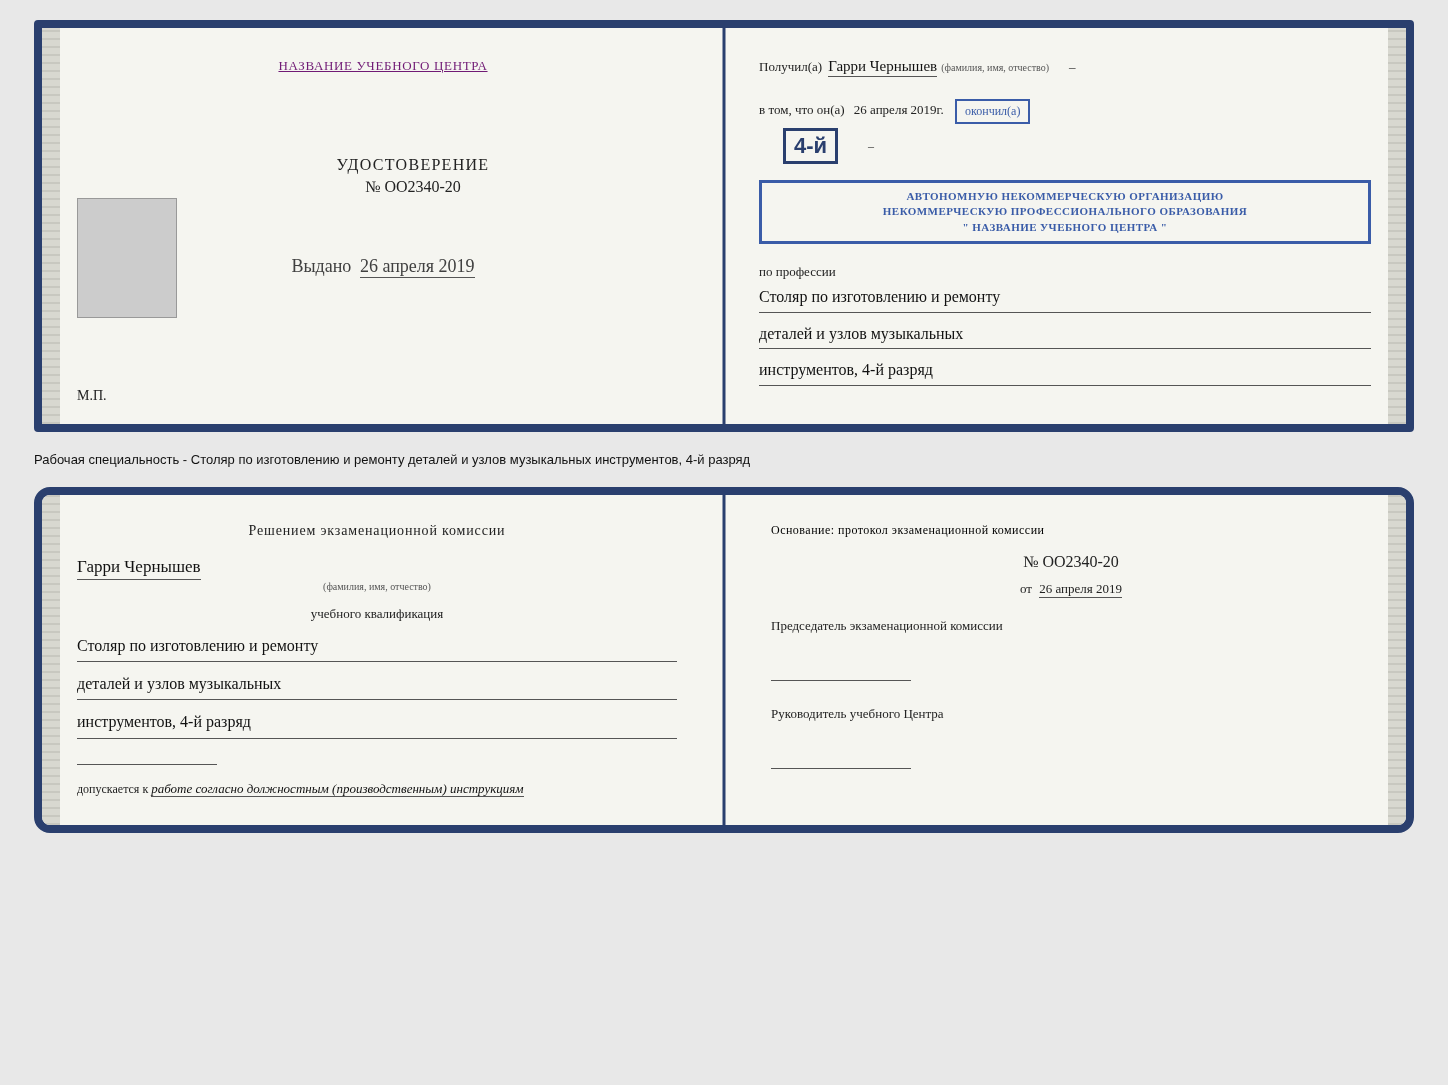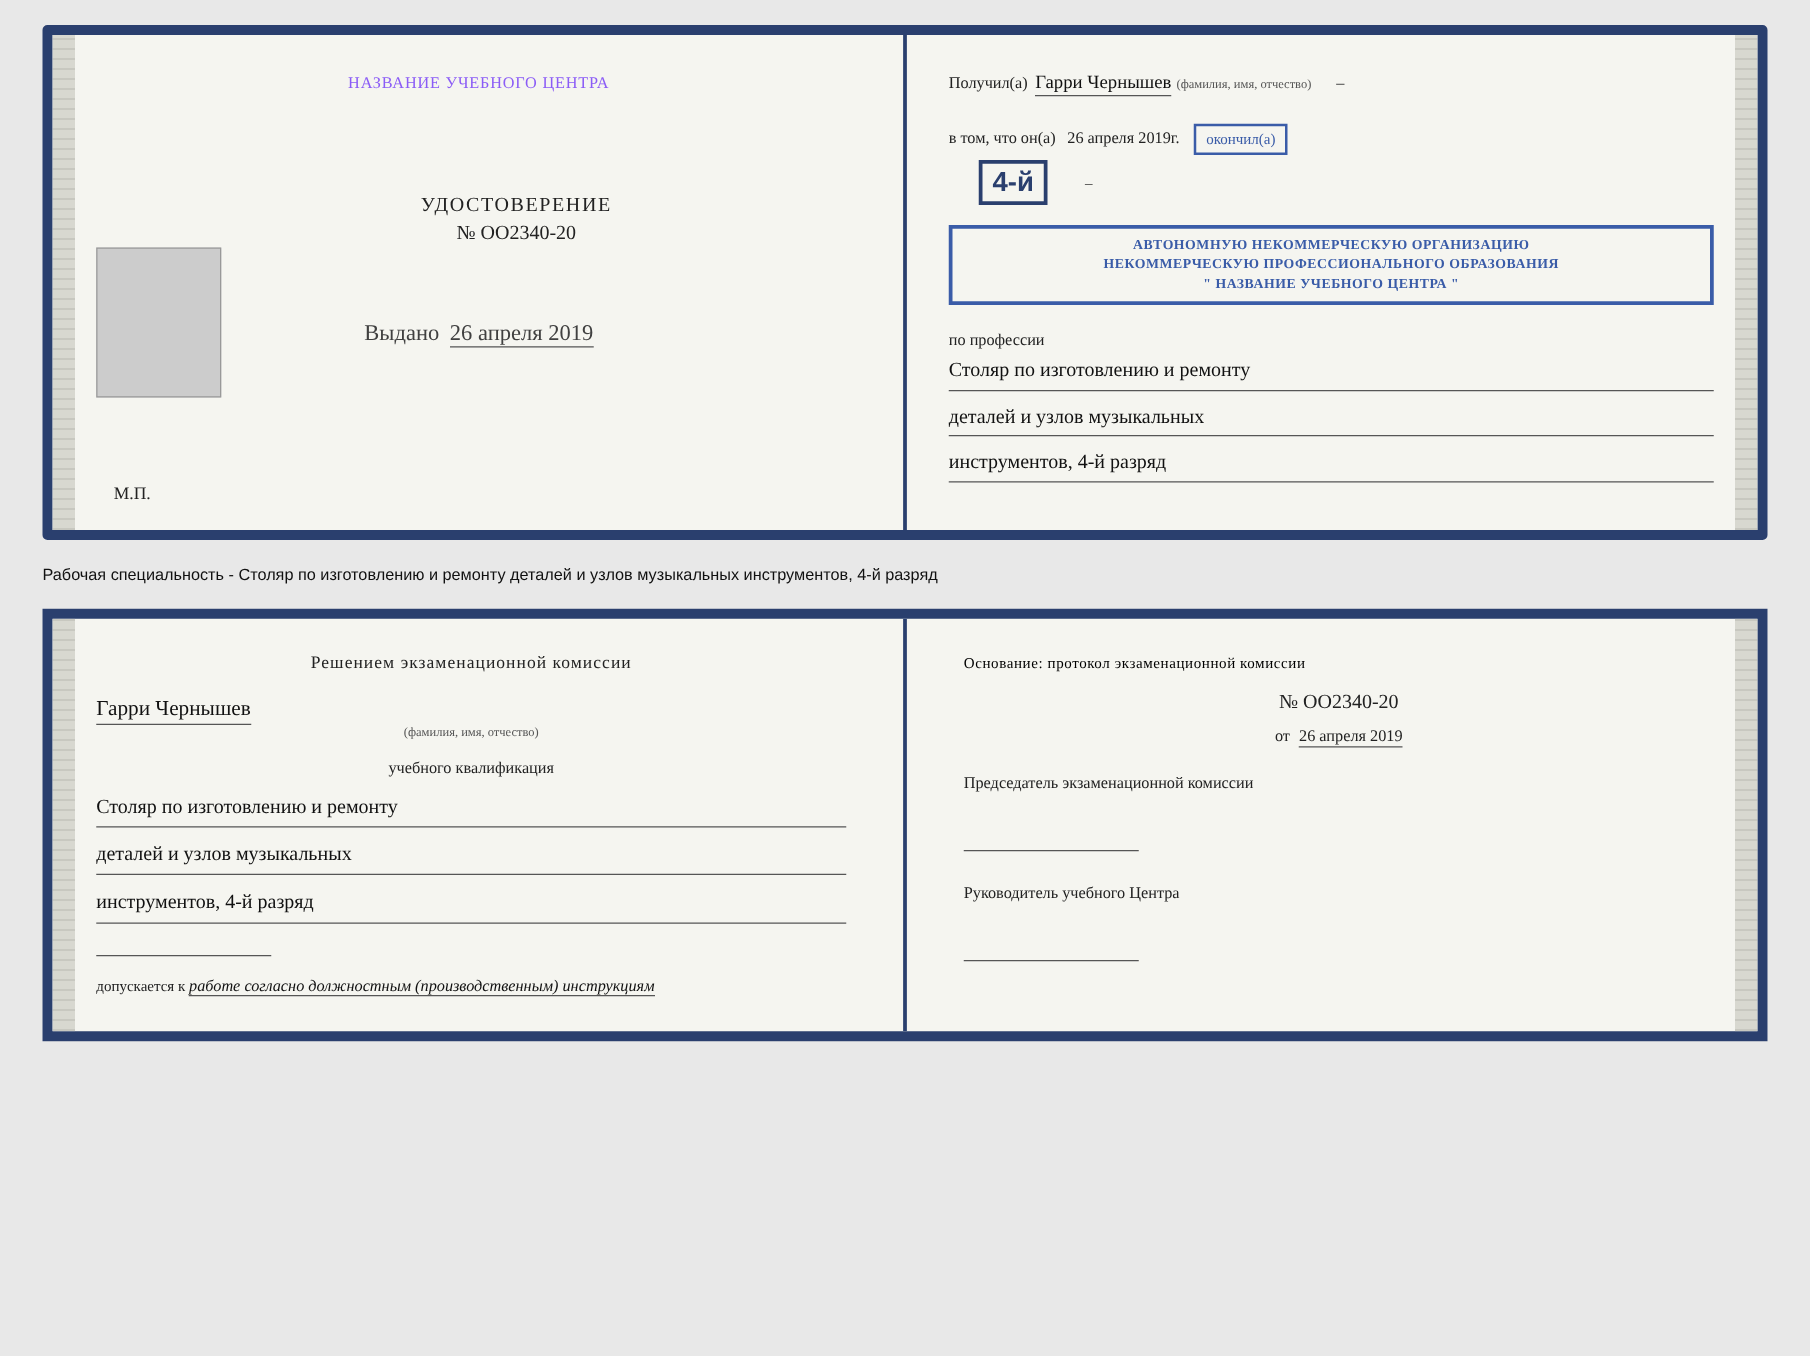--- a/index.html
+++ b/index.html
@@ -47,23 +47,24 @@
       display: flex;
       flex-direction: column;
       align-items: center;
     }
 
     
     .center-title {
       text-align: center;
       font-size: 13px;
       letter-spacing: 0.05em;
-      color: #8b5cf6;
+      color: #701a75;
       margin-bottom: 30px;
       width: 100%;
+      text-decoration: underline;
     }
 
     .photo-placeholder {
       width: 100px;
       height: 120px;
       background: #ccc;
       border: 1px solid #999;
       position: absolute;
       left: 35px;
       top: 170px;
@@ -90,21 +91,21 @@
 
     .vydano-block {
       margin-top: 60px;
       font-size: 18px;
       color: #404040;
     }
 
     .mp-block {
       position: absolute;
       bottom: 20px;
-      left: 49px;
+      left: 35px;
       font-size: 14px;
       color: #222;
     }
 
     
     .doc-right {
       display: flex;
       flex-direction: column;
       gap: 0;
     }
@@ -200,21 +201,21 @@
       color: #111;
       font-family: Arial, sans-serif;
       padding: 4px 0;
     }
 
     
     .bottom-doc {
       width: 1380px;
       background: #f5f5f0;
       border: 8px solid #2a3f6e;
-      border-radius: 0;
+      border-radius: 16px;
       display: flex;
       position: relative;
       overflow: hidden;
       gap: 24px;
     }
 
     .bottom-doc::after {
       content: '';
       position: absolute;
       left: 50%;

